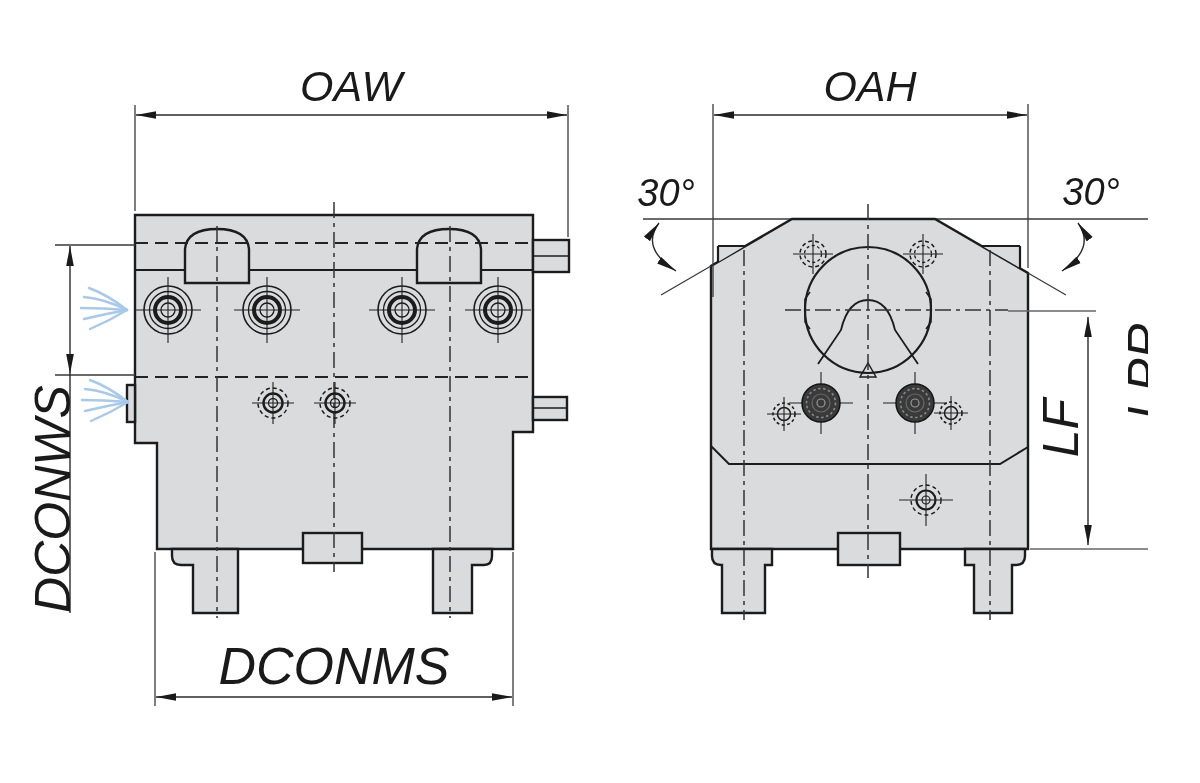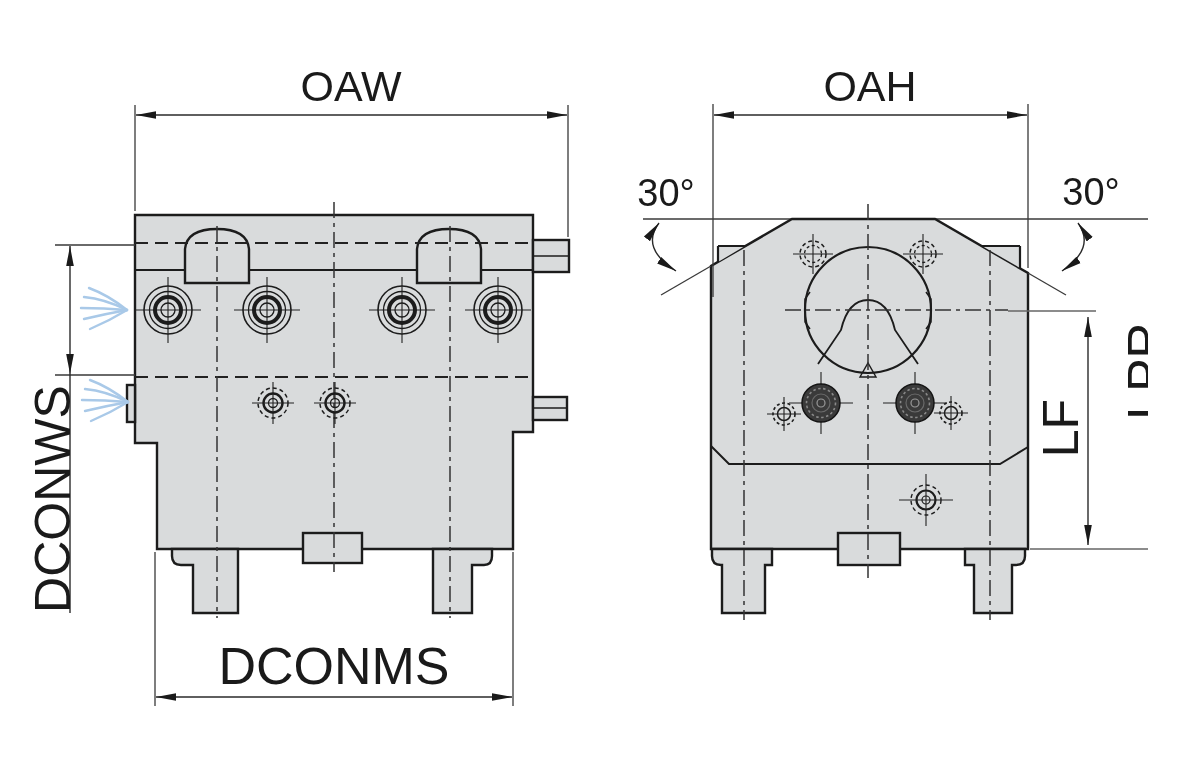--- a/index.html
+++ b/index.html
@@ -1,17 +1,17 @@
 <!DOCTYPE html>
 <html style="--body-fill: #d9dbdc; --outline: #1c1c1c; --spray: #a9c9e8; --bg: #ffffff;"><head>
 <meta charset="utf-8">
 <style>
   html,body{margin:0;padding:0;background:#fff;}
   .stage{position:relative;width:1148px;height:783px;background:var(--bg,#fff);overflow:hidden;
-         font-family:"Liberation Sans", sans-serif;}
+         font-family:"Liberation Sans", sans-serif;font-style:italic;}
   svg text{fill:#1a1a1a;font-family:"Liberation Sans", sans-serif;}
   .dim-lg{font-size:52px;}
   .dim-md{font-size:43px;}
   .dim-ang{font-size:38px;}
   .dim-rot{font-size:50px;}
   .outline{stroke:var(--outline,#1c1c1c);stroke-width:2.4;fill:var(--body-fill,#d9dbdc);}
   .edge{stroke:var(--outline,#1c1c1c);fill:none;}
   .thin{stroke:#3a3a3a;stroke-width:1.3;fill:none;}
   .gray{stroke:#666;stroke-width:1.4;fill:none;}
   .dimline{stroke:#2a2a2a;stroke-width:1.4;fill:none;}

